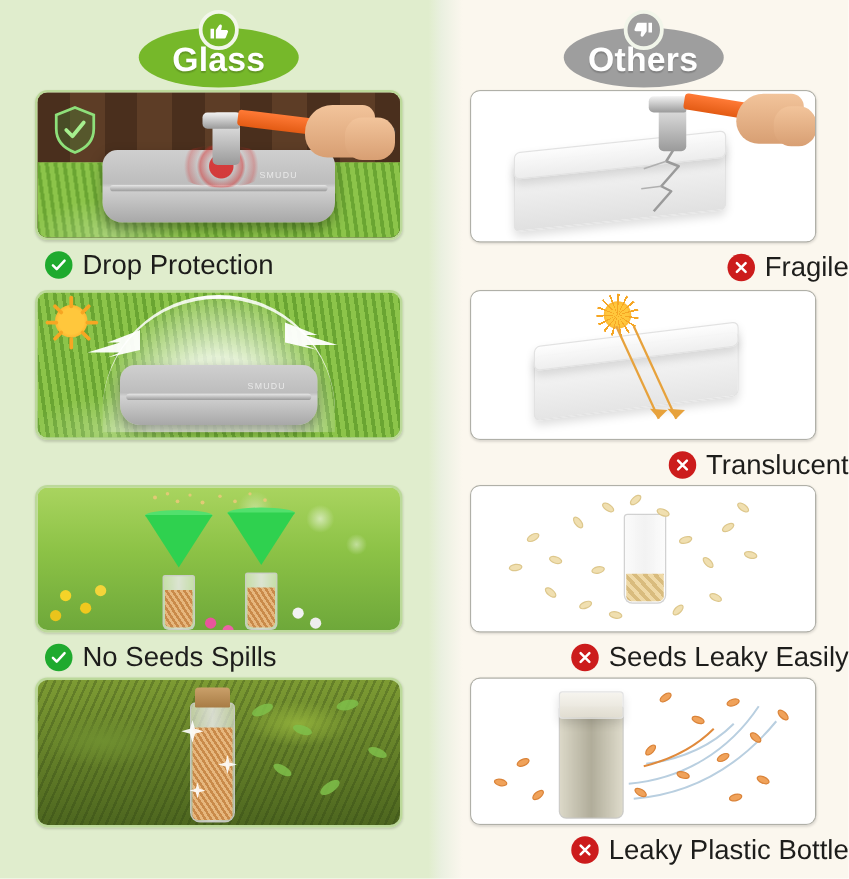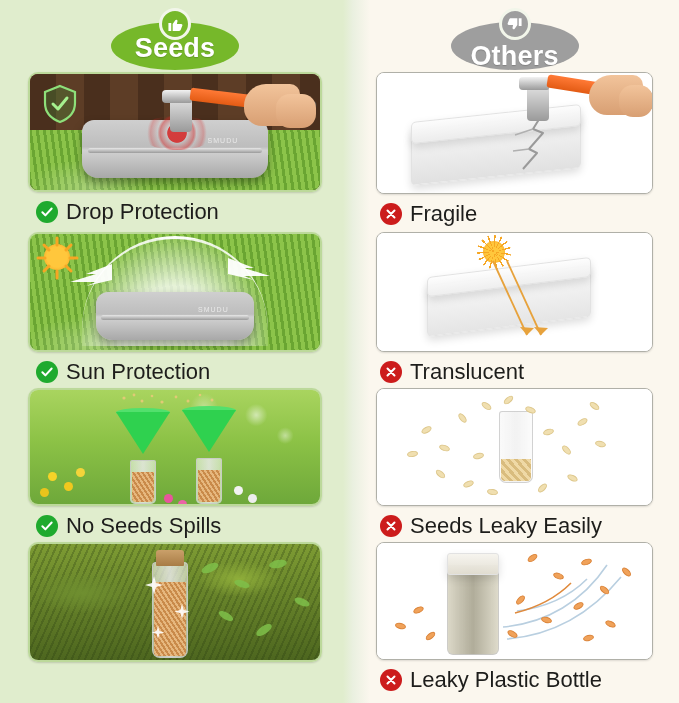--- a/index.html
+++ b/index.html
@@ -43,21 +43,21 @@
     transform: translateX(-50%);
     top: 14px;
     width: 128px;
     height: 48px;
     border-radius: 50%;
     display: flex;
     align-items: center;
     justify-content: center;
   }
   .badge.ours   { background: #76b82a; }
-  .badge.others { background: #9e9e9e; align-items: flex-end; }
+  .badge.others { background: #9e9e9e; }
 
   .badge-label {
     font-size: 27px;
     font-weight: bold;
     color: #ffffff;
     letter-spacing: 0.2px;
     text-shadow: 0 1px 1px rgba(0,0,0,0.18);
     line-height: 1;
     margin-top: 4px;
   }
@@ -109,21 +109,21 @@
 
   
   .caption {
     display: flex;
     align-items: center;
     gap: 8px;
     height: 32px;
     margin-top: 4px;
   }
   .caption.ours   { padding-left: 36px; }
-  .caption.others { padding-left: 30px; }
+  .caption.others { padding-left: 30px; justify-content: flex-end; }
 
   .caption-text {
     font-size: 22px;
     color: #1d1d1b;
     line-height: 1;
     white-space: nowrap;
   }
 
   .mark {
     width: 22px;
@@ -337,21 +337,21 @@
 </style>
 </head>
 <body>
 
 <div id="root">
 
   <div class="column left">
 
     <div class="badge-wrap">
       <div class="badge ours">
-        <span class="badge-label">Seeds</span>
+        <span class="badge-label">Glass</span>
       </div>
       <div class="badge-icon thumb-up">
         <svg width="17" height="17" viewBox="0 0 24 24" fill="#ffffff">
           <path d="M2 10h4v11H2zM8 21h9.2c1 0 1.9-.6 2.2-1.5l2.3-6c.4-1.1-.4-2.3-1.6-2.3H14l.8-3.9c.2-.9-.3-1.8-1.2-2.1-.7-.2-1.5.1-1.9.8L8 11.4z"></path>
         </svg>
       </div>
     </div>
 
     <div class="row" style="top:72px;">
       <div class="panel ours" style="height:120px;">
@@ -405,28 +405,20 @@
         <svg style="position:absolute; left:36px; top:26px;" width="48" height="30">
           <path d="M46 4 L20 14 L30 14 L4 22 L30 22 L20 26 L46 20 Z" fill="#ffffff" opacity="0.95"></path>
         </svg>
         <svg style="position:absolute; left:196px; top:20px;" width="48" height="30">
           <path d="M2 4 L28 14 L18 14 L44 22 L18 22 L28 26 L2 20 Z" fill="#ffffff" opacity="0.95"></path>
         </svg>
         <div class="case-body" style="left:66px; top:58px; width:158px; height:48px;">
           <div class="case-zip"></div>
           <div class="case-logo">SMUDU</div>
         </div>
-      </div>
-      <div class="caption ours">
-        <span class="mark check">
-          <svg width="14" height="14" viewBox="0 0 24 24" fill="none" stroke="#ffffff" stroke-width="3.4" stroke-linecap="round" stroke-linejoin="round">
-            <path d="M4 12.5 l5.2 5.2 L20 6"></path>
-          </svg>
-        </span>
-        <span class="caption-text">Sun Protection</span>
       </div>
     </div>
 
     <div class="row" style="top:388px;">
       <div class="panel ours" style="height:118px;">
         <div class="art meadow"></div>
         <div class="funnel-top" style="left:86px; top:18px;"></div>
         <div class="funnel" style="left:86px; top:22px;"></div>
         <div class="funnel-top" style="left:152px; top:16px;"></div>
         <div class="funnel" style="left:152px; top:20px;"></div>

